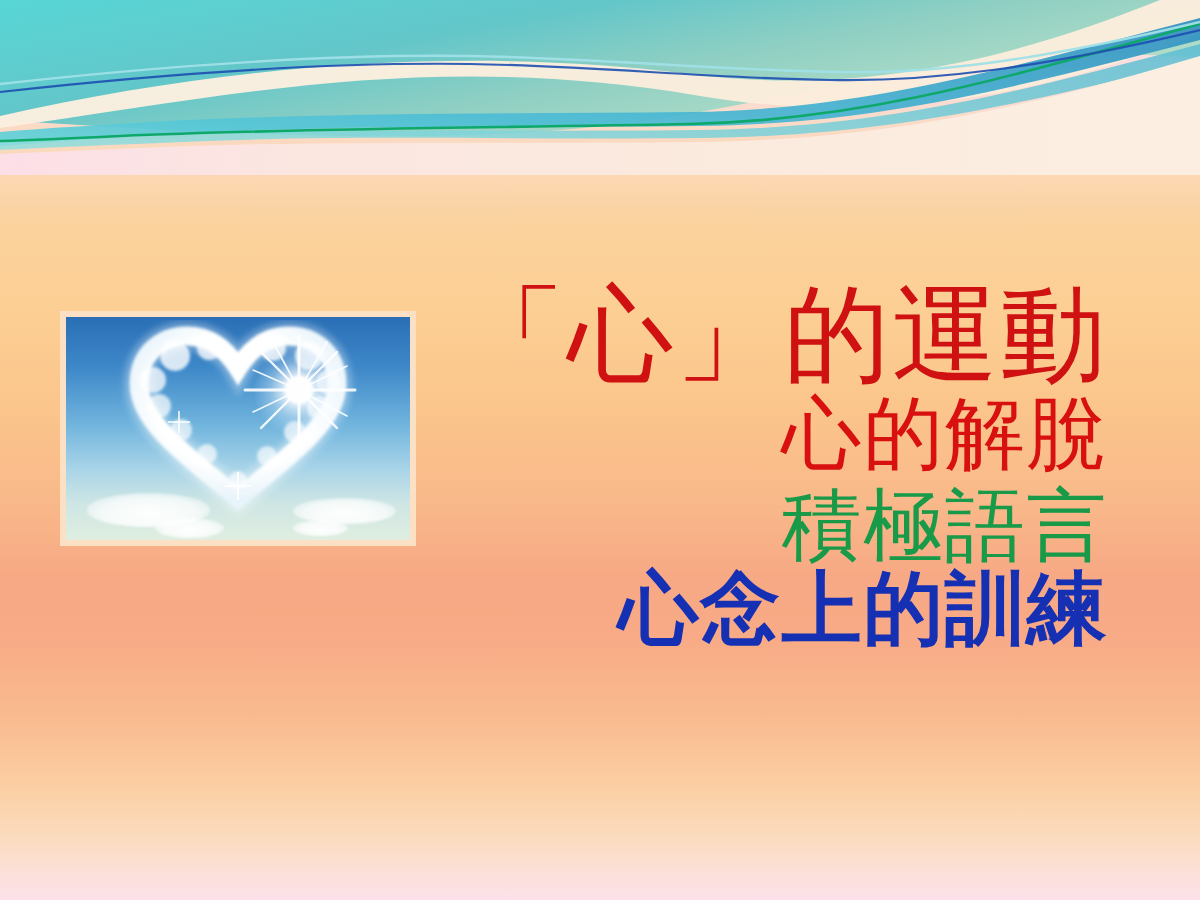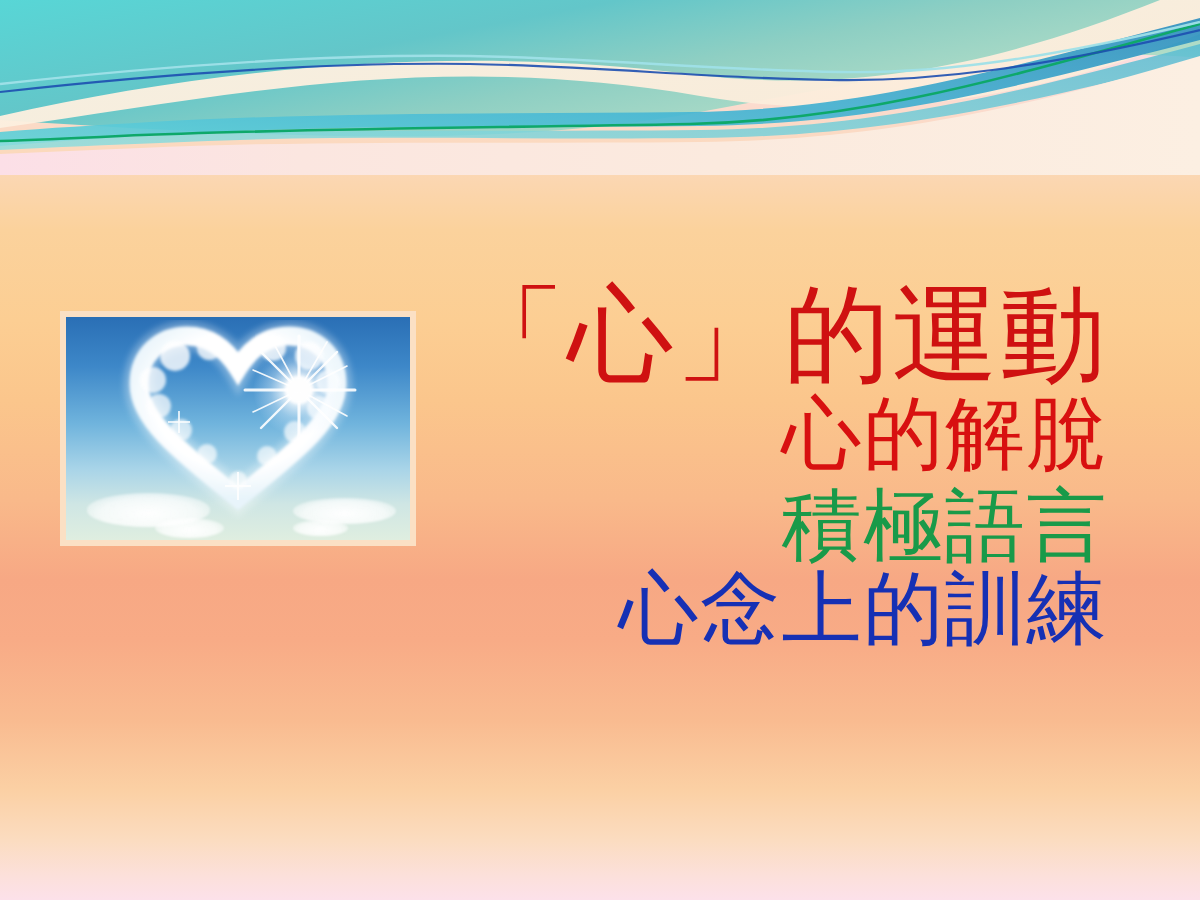--- a/index.html
+++ b/index.html
@@ -111,20 +111,21 @@
   }
   #subtitle-2 {
     font-size: 80px;
     color: #199a49;
     margin-top: 10px;
   }
   #subtitle-3 {
     font-size: 80px;
     color: #1630b4;
     margin-top: 2px;
+    font-weight: bold;
   }
 </style>
 </head>
 <body>
 
 <div id="slide">
 
   <div id="banner">
     <svg width="1200" height="175" viewBox="0 0 1200 175" xmlns="http://www.w3.org/2000/svg">
       <defs>

